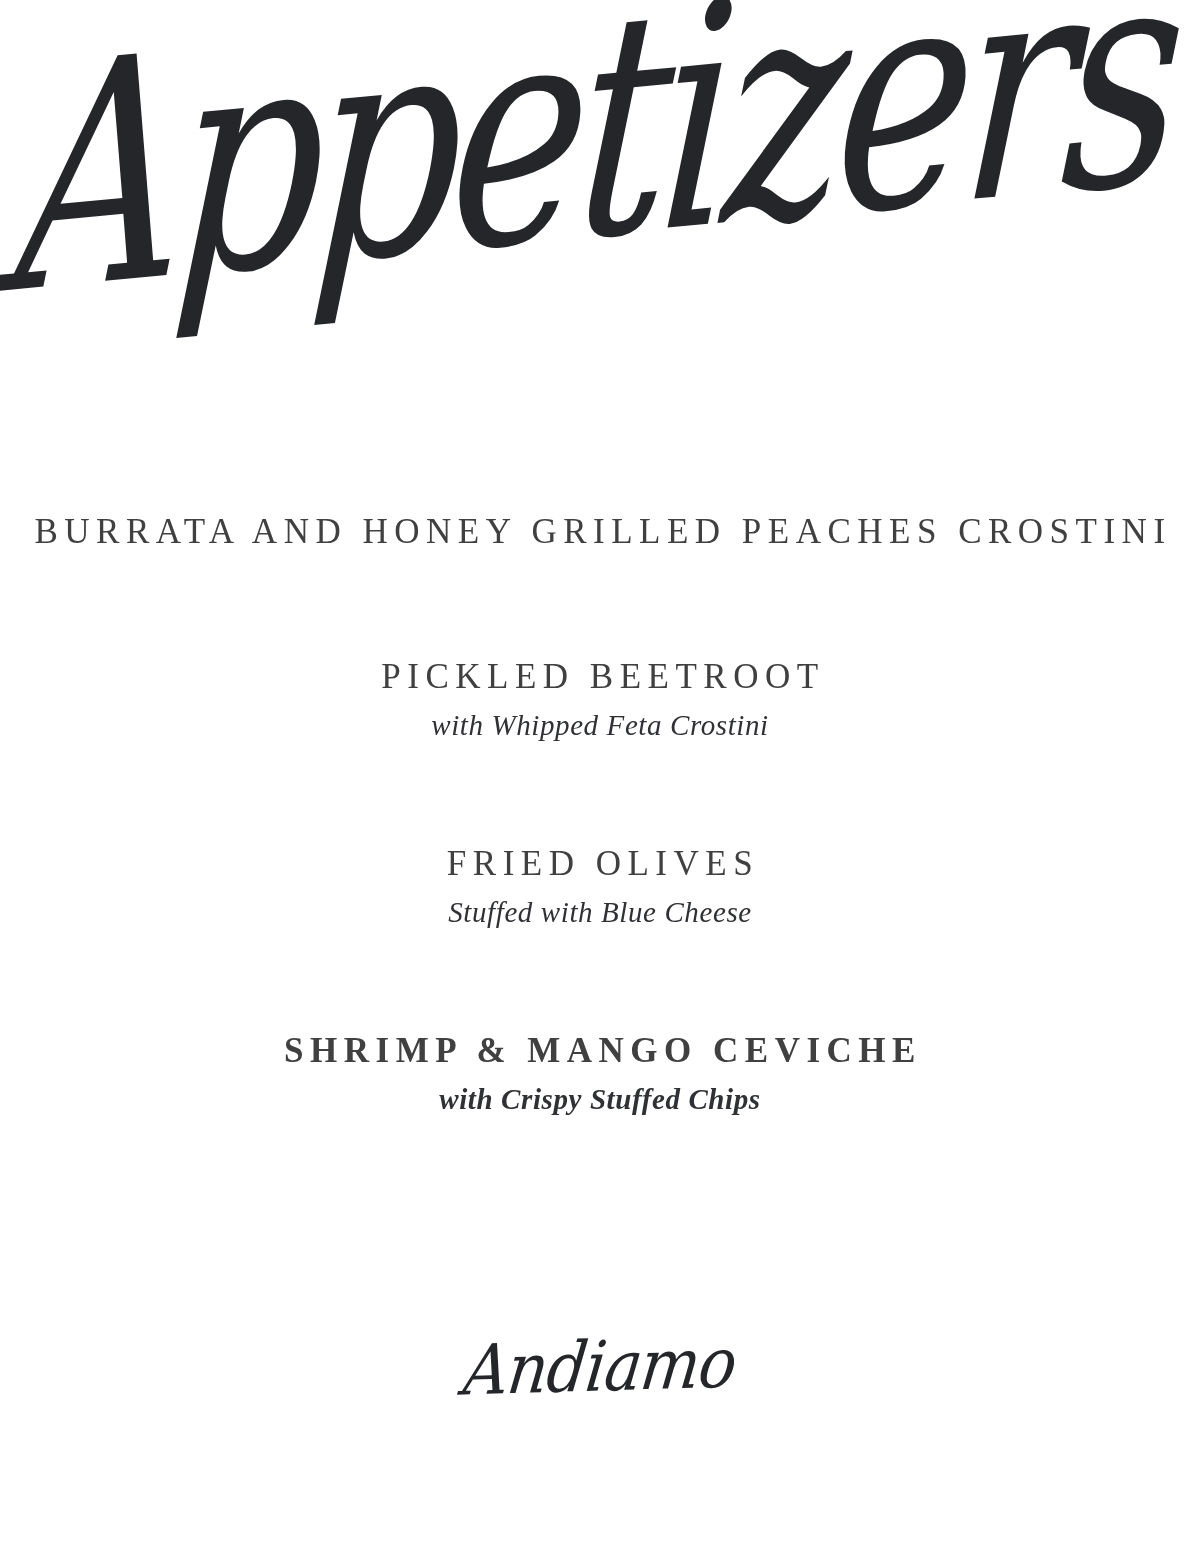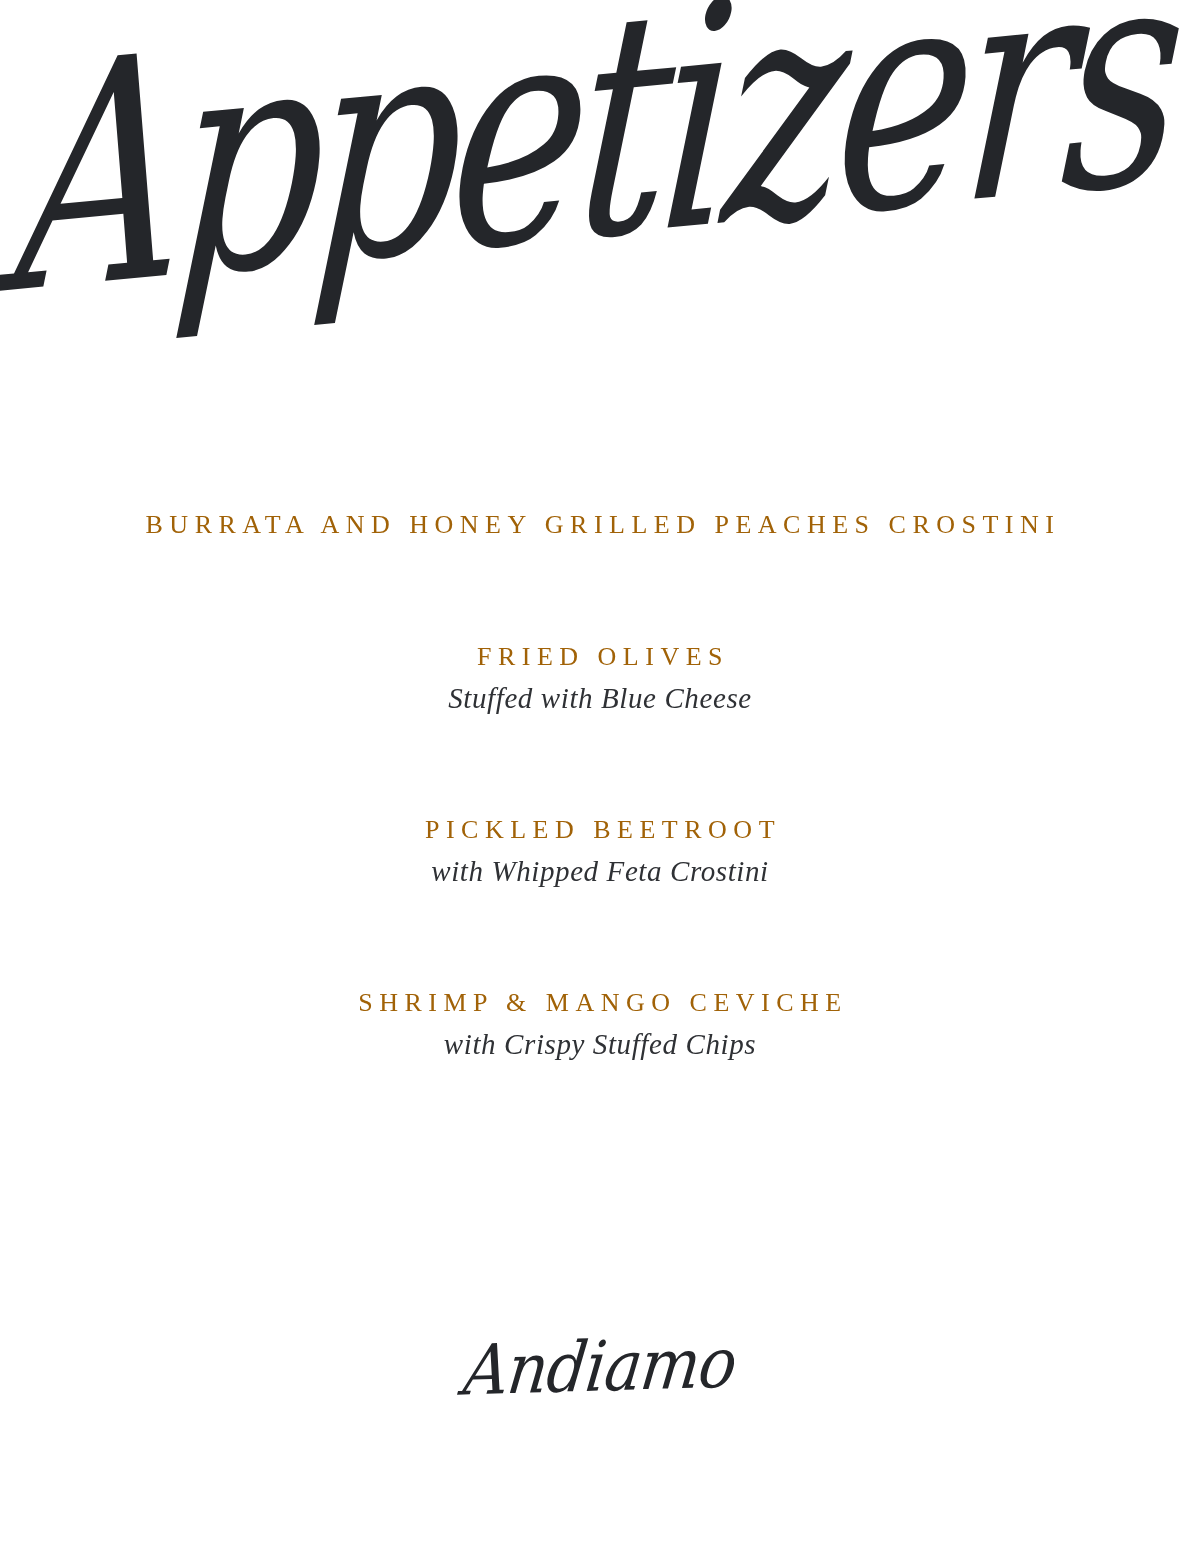--- a/index.html
+++ b/index.html
@@ -48,26 +48,27 @@
     top: 505px;
     left: 0;
     width: 1200px;
     text-align: center;
   }
   .item {
     margin-bottom: 92px;
   }
   .item:last-child {
     margin-bottom: 0;
+    font-weight: bold;
   }
   .item-name {
     font-family: "Liberation Serif", serif;
-    font-size: 26px;
+    font-size: 35px;
     letter-spacing: 6.5px;
-    color: #a16207;
+    color: #404040;
     line-height: 1.52;
     text-transform: uppercase;
     padding-left: 6px;
   }
   .item-desc {
     font-family: "Liberation Serif", serif;
     font-style: italic;
     font-size: 29px;
     letter-spacing: 0.6px;
     color: #2f3135;
@@ -107,27 +108,27 @@
   </div>
 
   <div class="menu">
 
     <div class="item">
       <div class="item-name">Burrata and Honey Grilled Peaches Crostini</div>
 
     </div>
 
     <div class="item">
-      <div class="item-name">Fried Olives</div>
-      <div class="item-desc">Stuffed with Blue Cheese</div>
+      <div class="item-name">Pickled Beetroot</div>
+      <div class="item-desc">with Whipped Feta Crostini</div>
     </div>
 
     <div class="item">
-      <div class="item-name">Pickled Beetroot</div>
-      <div class="item-desc">with Whipped Feta Crostini</div>
+      <div class="item-name">Fried Olives</div>
+      <div class="item-desc">Stuffed with Blue Cheese</div>
     </div>
 
     <div class="item">
       <div class="item-name">Shrimp &amp; Mango Ceviche</div>
       <div class="item-desc">with Crispy Stuffed Chips</div>
     </div>
 
   </div>
 
   <div class="footer">

